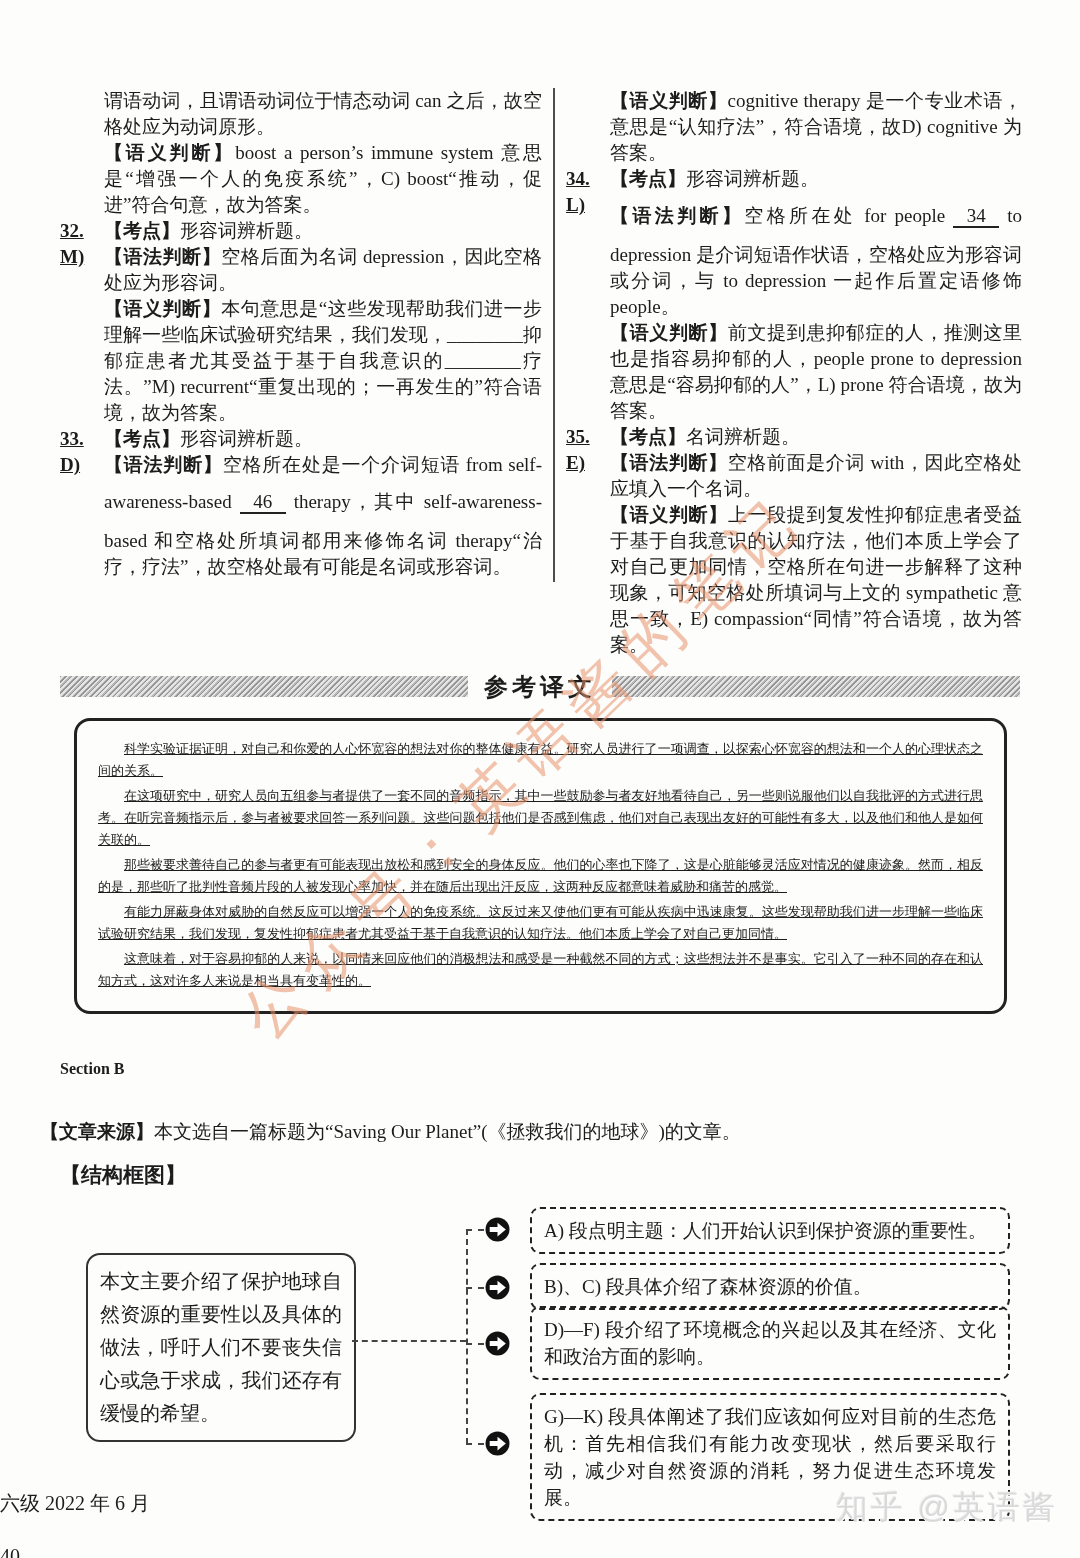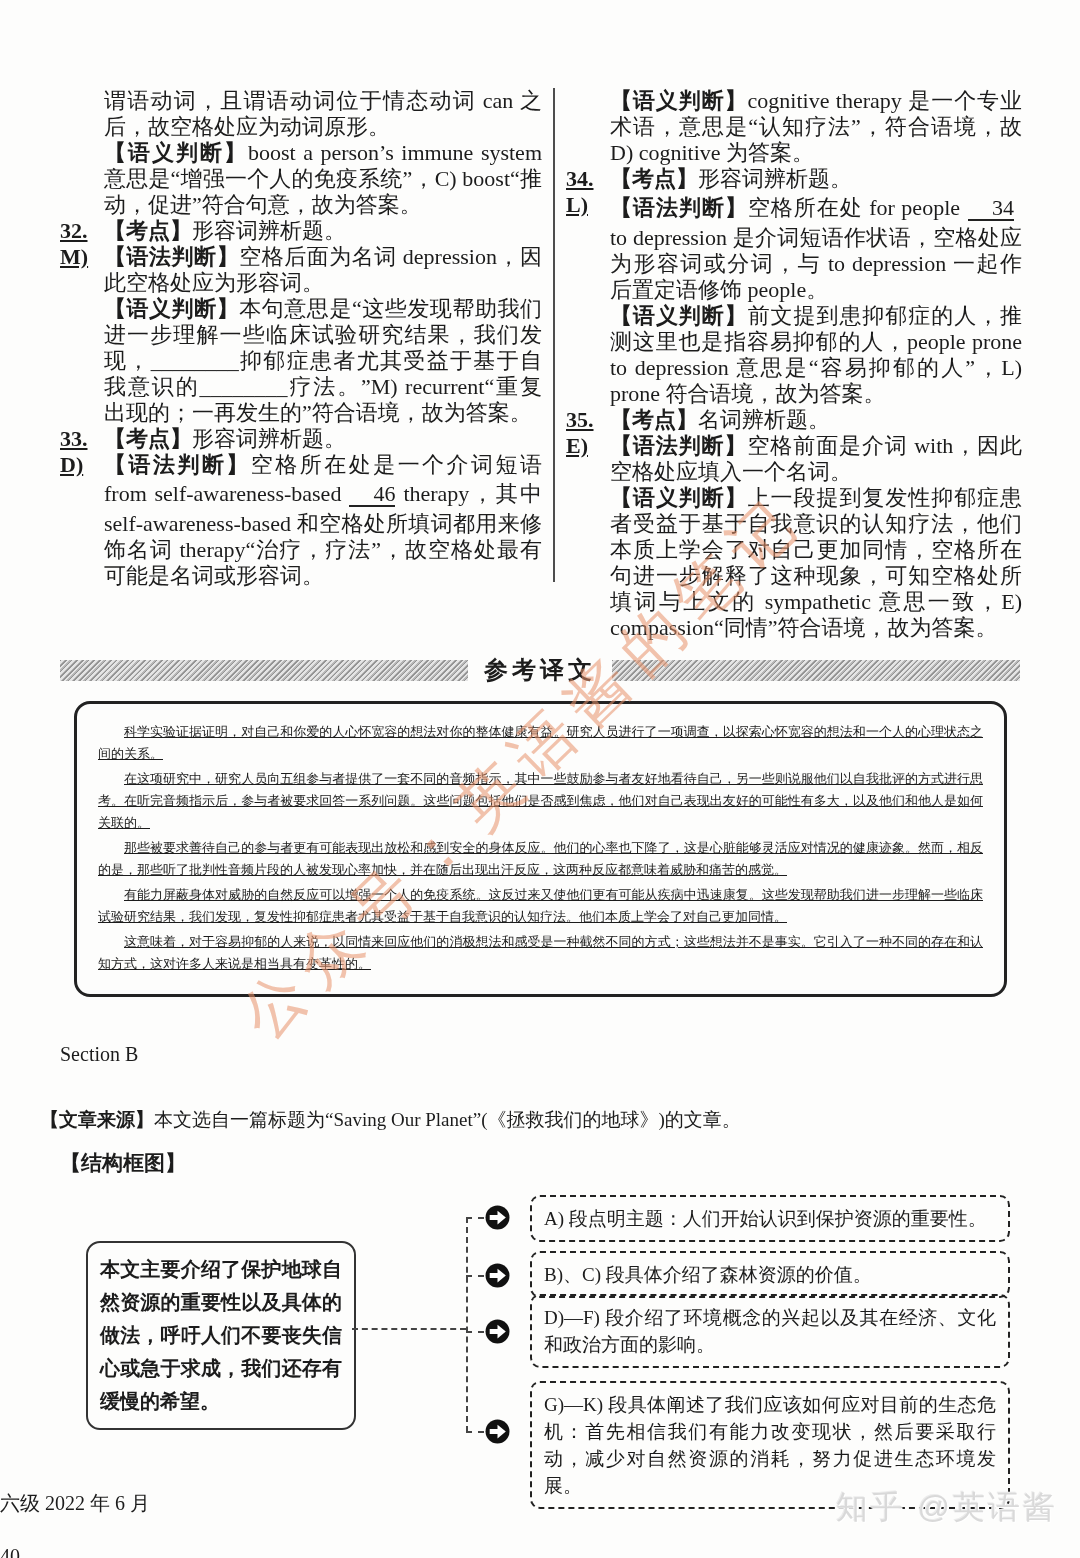--- a/index.html
+++ b/index.html
@@ -8,47 +8,47 @@
     background:#fdfdfc;color:#1c1c1c;
     font-family:"Liberation Serif","DejaVu Serif",serif;
   }
   
   .top{display:flex;padding:88px 58px 0 60px;}
   .col{display:flex;flex-direction:column;}
   .col-left{width:482px;}
   .col-right{width:456px;}
   .col-gap{width:24px;display:flex;justify-content:center;}
   .divider{width:2px;height:494px;background:#4d4d4d;}
-  .item{display:flex;font-size:22px;line-height:26px;}
+  .item{display:flex;font-size:19px;line-height:26px;}
   .marker{flex:0 0 44px;font-weight:bold;text-decoration:underline;}
   .body{flex:1;margin:0;text-align:justify;}
   .lbl{font-family:"Liberation Sans","DejaVu Sans",sans-serif;font-weight:bold;}
-  .blank{display:inline-block;min-width:46px;text-align:right;border-bottom:2px solid #222;
-         margin:4px 8px;line-height:1.05;}
+  .blank{display:inline-block;min-width:46px;text-align:center;border-bottom:2px solid #222;
+         margin:14px 8px;line-height:1.05;}
   
   .transbar{display:flex;align-items:center;margin:16px 60px 0 60px;height:26px;}
   .bar-pattern{flex:1;height:21px;
     background:
       repeating-linear-gradient(135deg,rgba(90,90,90,.55) 0 1px,rgba(230,230,230,.9) 1px 3px,rgba(150,150,150,.5) 3px 4px),
       #d9d9d9;}
   .bar-label{padding:0 16px;font-family:"Liberation Sans","DejaVu Sans",sans-serif;
     font-weight:bold;font-size:24px;letter-spacing:4px;}
   
   .transbox{margin:18px 73px 0 74px;border:3px solid #222;border-radius:16px;
     padding:14px 18px 16px;}
   .transbox p{margin:3px;text-indent:2em;font-size:13px;line-height:22px;text-align:justify;text-decoration:underline;}
   
-  .sectionB{margin:46px 0 12px 60px;font-size:20px;font-weight:normal;}
+  .sectionB{margin:46px 0 12px 60px;font-size:16px;font-weight:bold;}
   .srcline{margin:40px 60px 0 40px;font-size:19px;line-height:27px;}
   .structline{margin:16px 60px 0 60px;font-size:21px;}
   
   .diagram{position:relative;height:312px;margin-top:8px;}
   .sumbox{position:absolute;left:86px;top:56px;width:242px;border:2.5px solid #333;
     border-radius:14px;padding:10px 12px;
-    font-family:"Liberation Sans","DejaVu Sans",sans-serif;font-weight:bold;
+    font-family:"Liberation Sans","DejaVu Sans",sans-serif;font-weight:normal;
     font-size:20px;line-height:33px;text-align:justify;}
   .vline{position:absolute;left:466px;top:32px;height:215px;border-left:2px dashed #444;}
   .hstub{position:absolute;border-top:2px dashed #444;}
   .branch{position:absolute;left:530px;width:452px;border:2px dashed #222;
     border-radius:10px;padding:8px 12px;font-size:19px;line-height:27px;text-align:justify;}
   .arrow{position:absolute;width:25px;height:25px;}
   
   .footer{position:absolute;left:0;right:0;top:1490px;display:flex;justify-content:center;
     gap:28px;font-size:20px;flex-direction:column;}
   .wm-diag{position:absolute;left:252px;top:985px;

